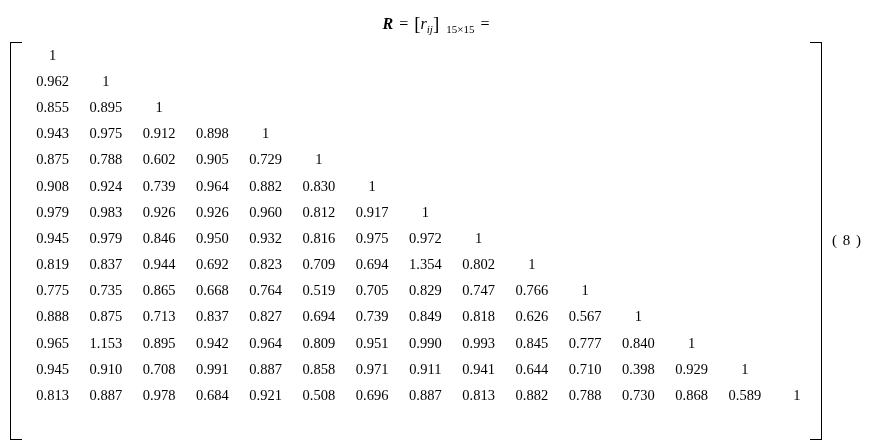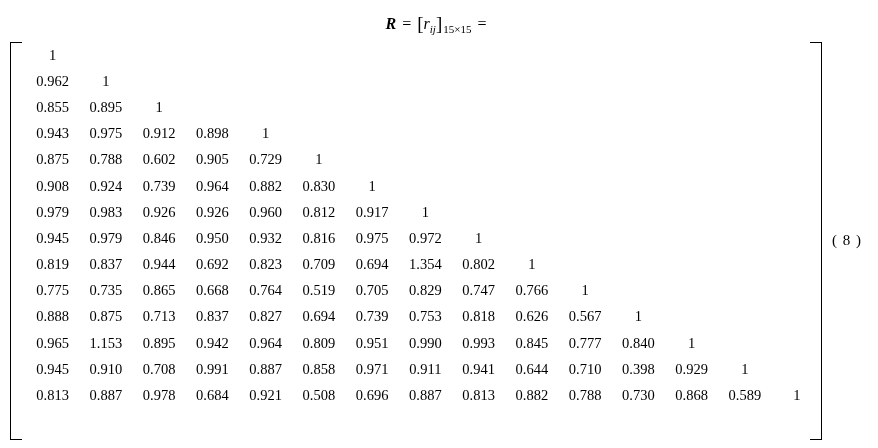--- a/index.html
+++ b/index.html
@@ -52,21 +52,21 @@
     font-size: 16px;
   }
   .eq-header .sub-ij {
     font-style: italic;
     font-size: 11px;
     vertical-align: -4px;
   }
   .eq-header .sub-dim {
     font-size: 11px;
     vertical-align: -4px;
-    padding-left: 1px;
+    padding-left: 7px;
   }
 
   
   .matrix-area {
     position: absolute;
     top: 40px;
     left: 10px;
     width: 812px;
     height: 400px;
   }
@@ -301,21 +301,21 @@
             <td>&nbsp;</td>
           </tr>
           <tr>
             <td>0.888</td>
             <td>0.875</td>
             <td>0.713</td>
             <td>0.837</td>
             <td>0.827</td>
             <td>0.694</td>
             <td>0.739</td>
-            <td>0.753</td>
+            <td>0.849</td>
             <td>0.818</td>
             <td>0.626</td>
             <td>0.567</td>
             <td>1</td>
             <td>&nbsp;</td>
             <td>&nbsp;</td>
             <td>&nbsp;</td>
           </tr>
           <tr>
             <td>0.965</td>

